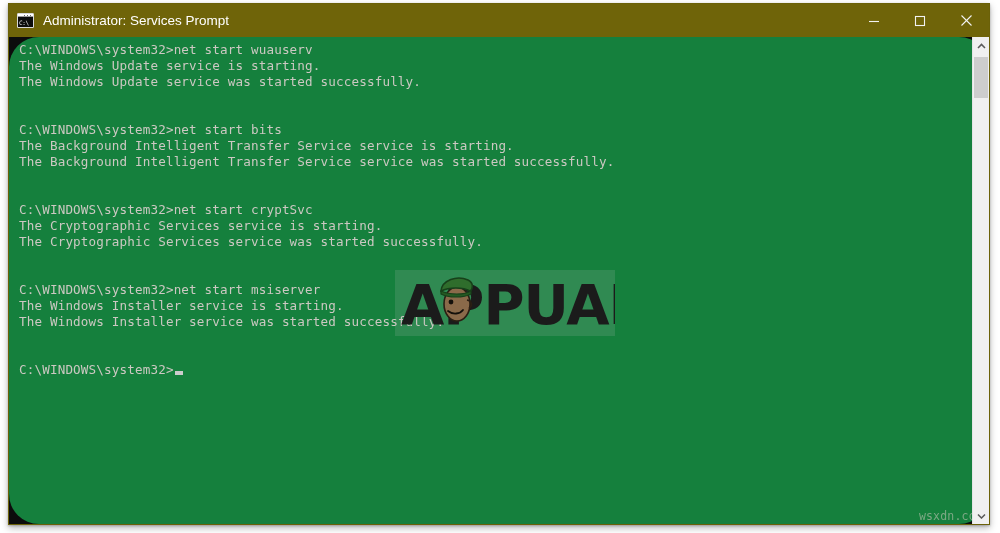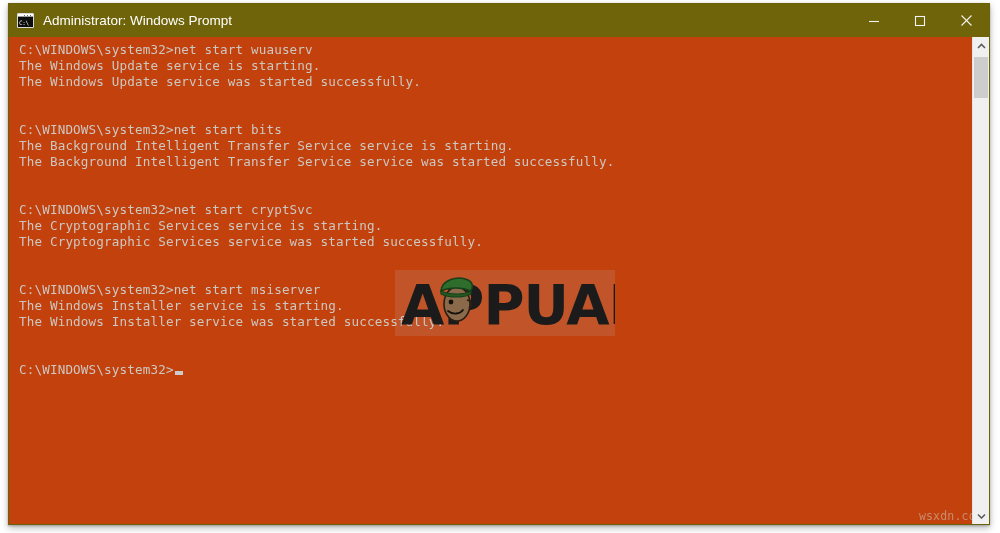--- a/index.html
+++ b/index.html
@@ -122,22 +122,23 @@
   }
   .win-btn svg { display: block; }
 
   
   .console-body {
     position: absolute;
     left: 0;
     top: 33px;
     right: 0;
     bottom: 0;
-    background: #c2410c;
-    overflow: hidden;
+    background: #15803d;
+    overflow: hidden;
+    border-radius: 30px;
   }
 
   .console-text {
     position: absolute;
     left: 10px;
     top: 5px;
     right: 26px;
     color: #ccc8c2;
     font-family: "DejaVu Sans Mono", monospace;
     font-size: 12.6px;
@@ -244,21 +245,21 @@
 
       <div class="title-left">
         <span class="cmd-icon">
           <span class="bar">
             <i></i>
               <i></i>
               <i></i>
           </span>
           <span class="screen">C:\</span>
         </span>
-        <span class="title-text">Administrator: Windows Prompt</span>
+        <span class="title-text">Administrator: Services Prompt</span>
       </div>
 
       <div class="win-buttons">
         <div class="win-btn">
           <svg width="12" height="12" viewBox="0 0 12 12">
             <line x1="1" y1="6.5" x2="11" y2="6.5" stroke="#f2f2f2" stroke-width="1.1"></line>
           </svg>
         </div>
         <div class="win-btn">
           <svg width="12" height="12" viewBox="0 0 12 12">

